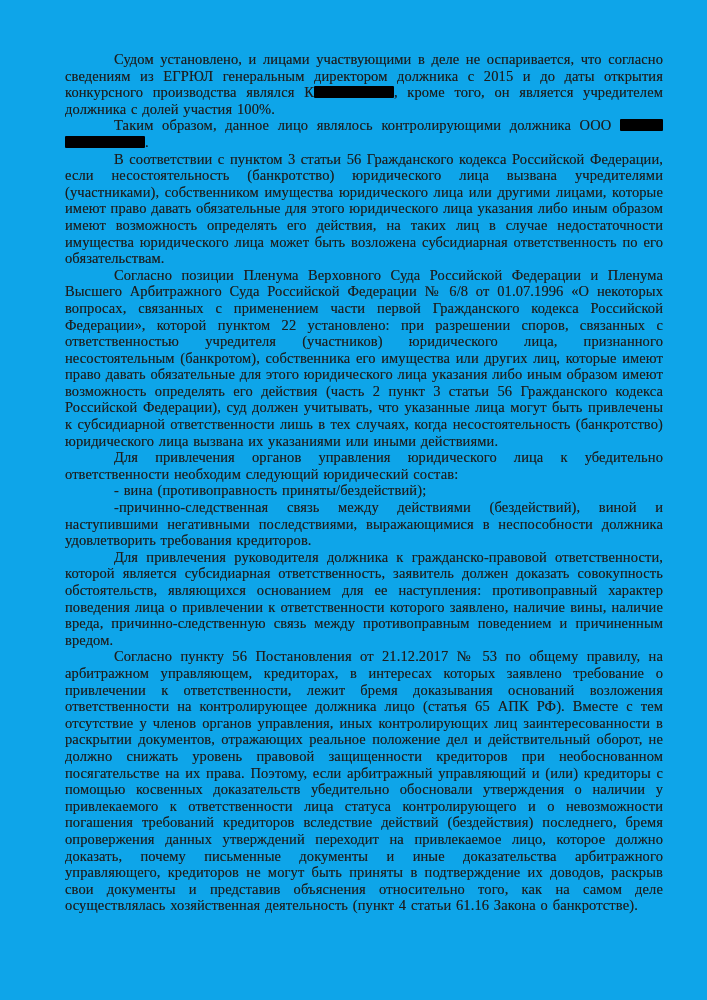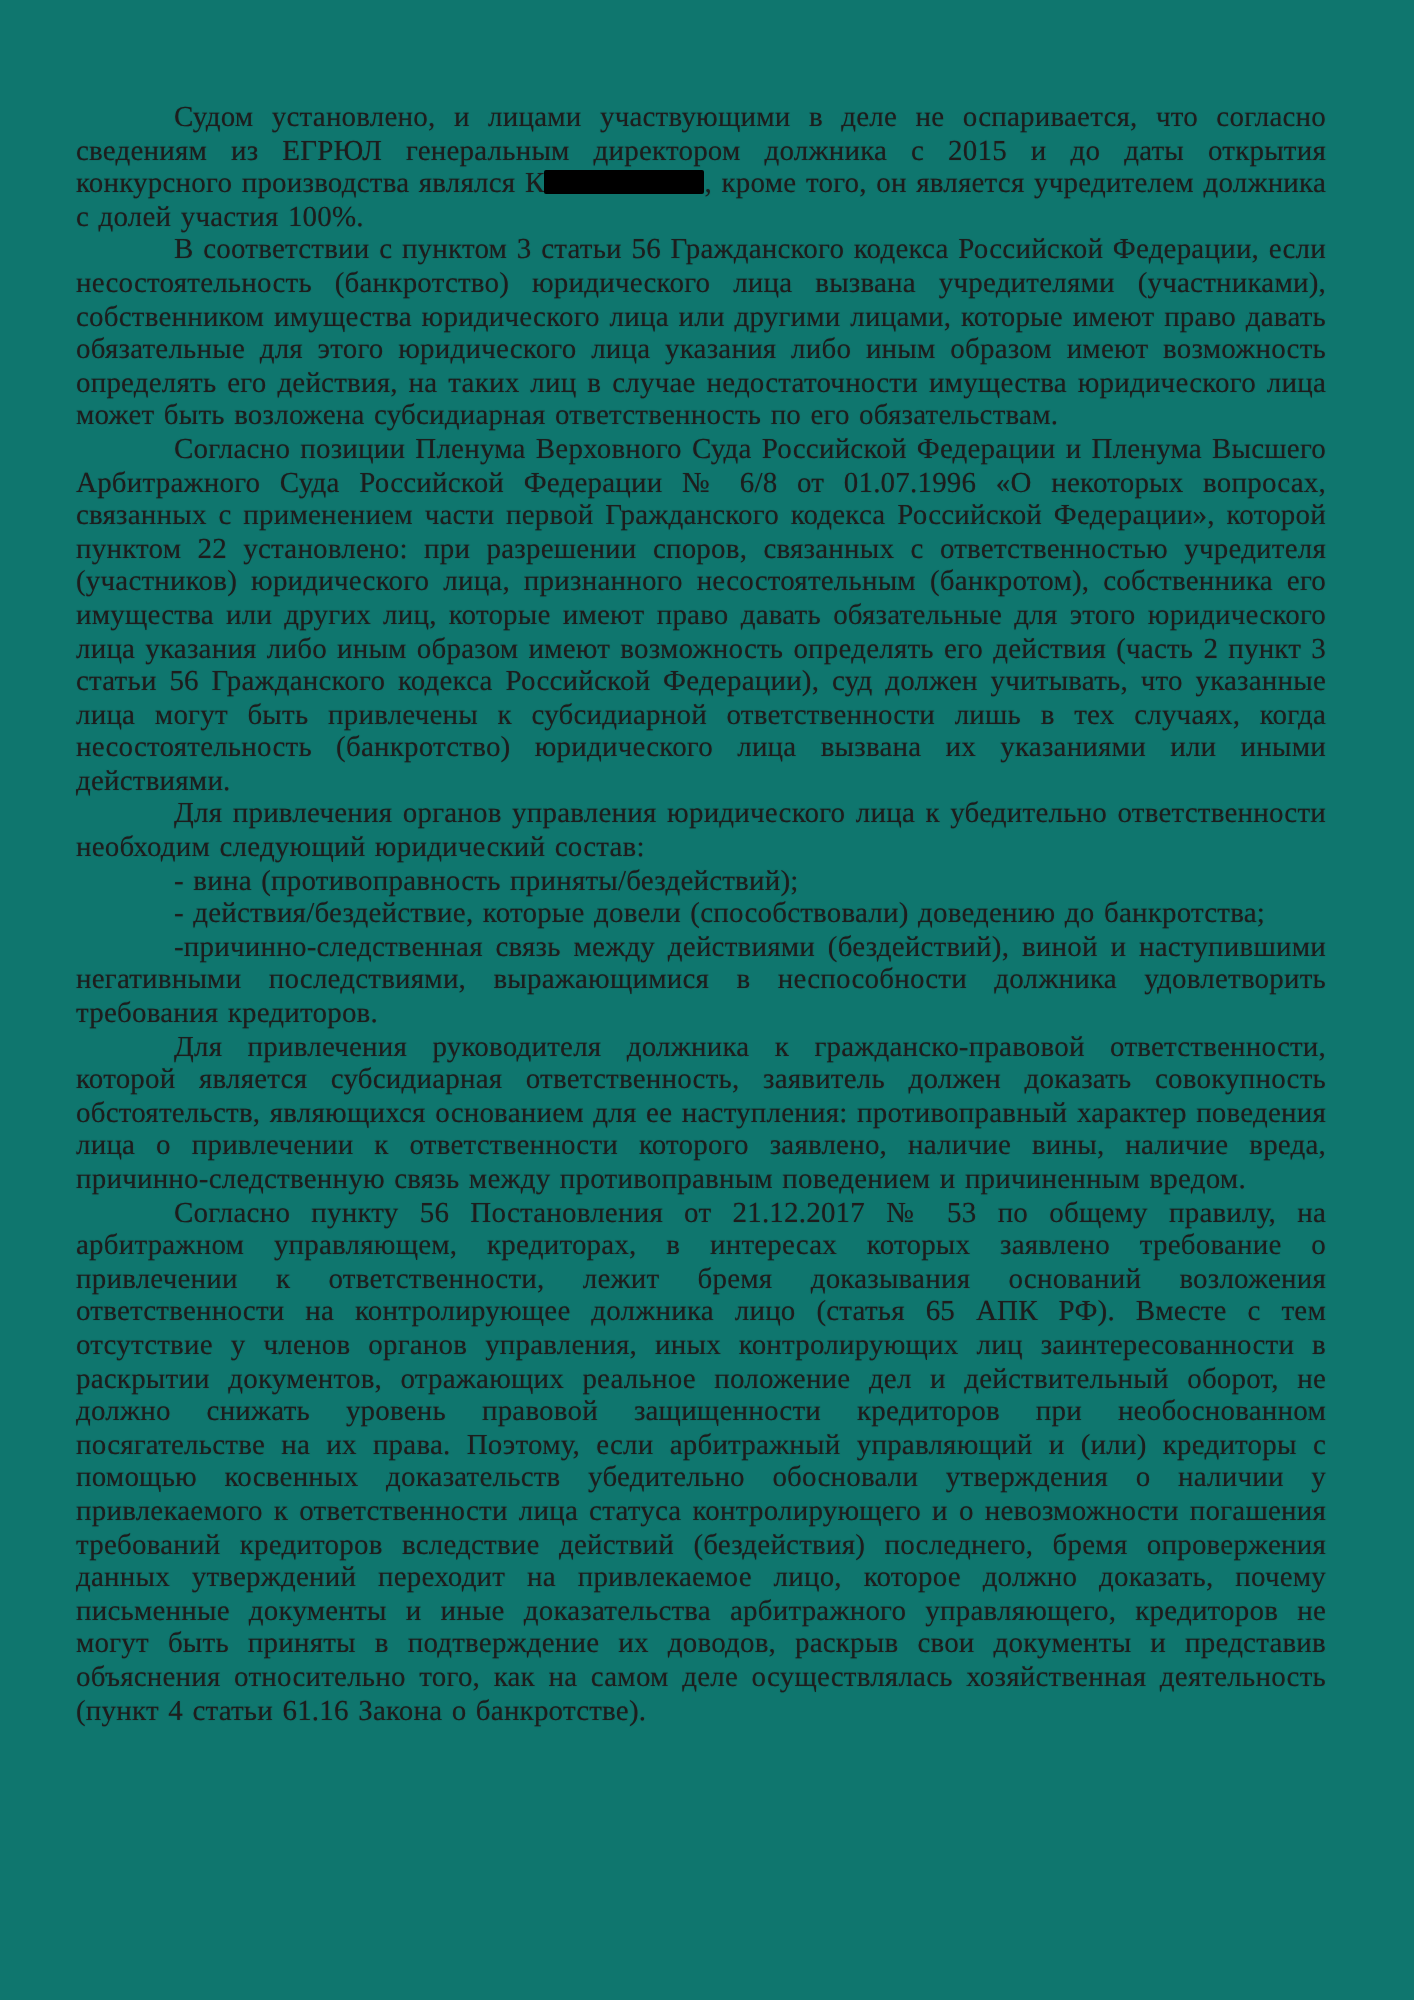--- a/index.html
+++ b/index.html
@@ -10,22 +10,22 @@
   body {
     width: 707px;
     height: 1000px;
     overflow: hidden;
     font-family: "Liberation Serif", "DejaVu Serif", serif;
   }
   .page {
     box-sizing: border-box;
     width: 707px;
     height: 1000px;
-    background: #0f766e;
-    padding: 51px 44px 0 38px;
+    background: #0ea5e9;
+    padding: 51px 44px 0 65px;
   }
   .doc-body p {
     margin: 0;
     padding: 0;
     font-size: 14.5px;
     line-height: 16.6px;
     color: #1d1d1d;
     text-align: justify;
     text-indent: 49px;
     word-spacing: 1px;
@@ -39,22 +39,22 @@
     vertical-align: -1px;
     border-radius: 1px;
   }
 </style>
 </head>
 <body>
 
 <div class="page">
   <div class="doc-body">
       <p>Судом установлено, и лицами участвующими в деле не оспаривается, что согласно сведениям из ЕГРЮЛ генеральным директором должника с 2015 и до даты открытия конкурсного производства являлся К<span class="redaction" style="width: 80px; background: rgb(0, 0, 0);"></span>, кроме того, он является учредителем должника с долей участия 100%.</p>
+      <p>Таким образом, данное лицо являлось контролирующими должника ООО <span class="redaction" style="width: 43px; background: rgb(0, 0, 0);"></span> <span class="redaction" style="width: 80px; background: rgb(0, 0, 0);"></span>.</p>
       <p>В соответствии с пунктом 3 статьи 56 Гражданского кодекса Российской Федерации, если несостоятельность (банкротство) юридического лица вызвана учредителями (участниками), собственником имущества юридического лица или другими лицами, которые имеют право давать обязательные для этого юридического лица указания либо иным образом имеют возможность определять его действия, на таких лиц в случае недостаточности имущества юридического лица может быть возложена субсидиарная ответственность по его обязательствам.</p>
       <p>Согласно позиции Пленума Верховного Суда Российской Федерации и Пленума Высшего Арбитражного Суда Российской Федерации № 6/8 от 01.07.1996 «О некоторых вопросах, связанных с применением части первой Гражданского кодекса Российской Федерации», которой пунктом 22 установлено: при разрешении споров, связанных с ответственностью учредителя (участников) юридического лица, признанного несостоятельным (банкротом), собственника его имущества или других лиц, которые имеют право давать обязательные для этого юридического лица указания либо иным образом имеют возможность определять его действия (часть 2 пункт 3 статьи 56 Гражданского кодекса Российской Федерации), суд должен учитывать, что указанные лица могут быть привлечены к субсидиарной ответственности лишь в тех случаях, когда несостоятельность (банкротство) юридического лица вызвана их указаниями или иными действиями.</p>
       <p>Для привлечения органов управления юридического лица к убедительно ответственности необходим следующий юридический состав:</p>
       <p>- вина (противоправность приняты/бездействий);</p>
-      <p>- действия/бездействие, которые довели (способствовали) доведению до банкротства;</p>
       <p>-причинно-следственная связь между действиями (бездействий), виной и наступившими негативными последствиями, выражающимися в неспособности должника удовлетворить требования кредиторов.</p>
       <p>Для привлечения руководителя должника к гражданско-правовой ответственности, которой является субсидиарная ответственность, заявитель должен доказать совокупность обстоятельств, являющихся основанием для ее наступления: противоправный характер поведения лица о привлечении к ответственности которого заявлено, наличие вины, наличие вреда, причинно-следственную связь между противоправным поведением и причиненным вредом.</p>
       <p>Согласно пункту 56 Постановления от 21.12.2017 № 53 по общему правилу, на арбитражном управляющем, кредиторах, в интересах которых заявлено требование о привлечении к ответственности, лежит бремя доказывания оснований возложения ответственности на контролирующее должника лицо (статья 65 АПК РФ). Вместе с тем отсутствие у членов органов управления, иных контролирующих лиц заинтересованности в раскрытии документов, отражающих реальное положение дел и действительный оборот, не должно снижать уровень правовой защищенности кредиторов при необоснованном посягательстве на их права. Поэтому, если арбитражный управляющий и (или) кредиторы с помощью косвенных доказательств убедительно обосновали утверждения о наличии у привлекаемого к ответственности лица статуса контролирующего и о невозможности погашения требований кредиторов вследствие действий (бездействия) последнего, бремя опровержения данных утверждений переходит на привлекаемое лицо, которое должно доказать, почему письменные документы и иные доказательства арбитражного управляющего, кредиторов не могут быть приняты в подтверждение их доводов, раскрыв свои документы и представив объяснения относительно того, как на самом деле осуществлялась хозяйственная деятельность (пункт 4 статьи 61.16 Закона о банкротстве).</p>
     </div>
 </div>
 
 </body></html>

